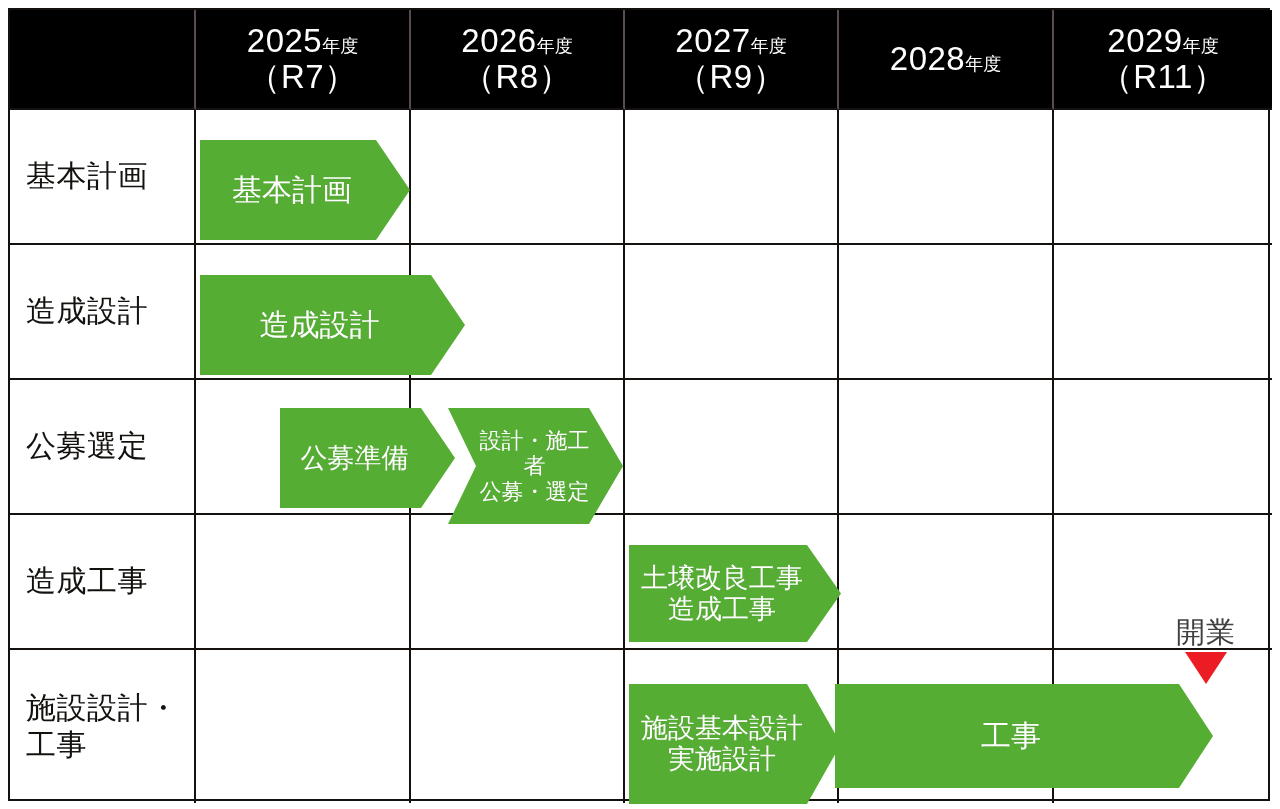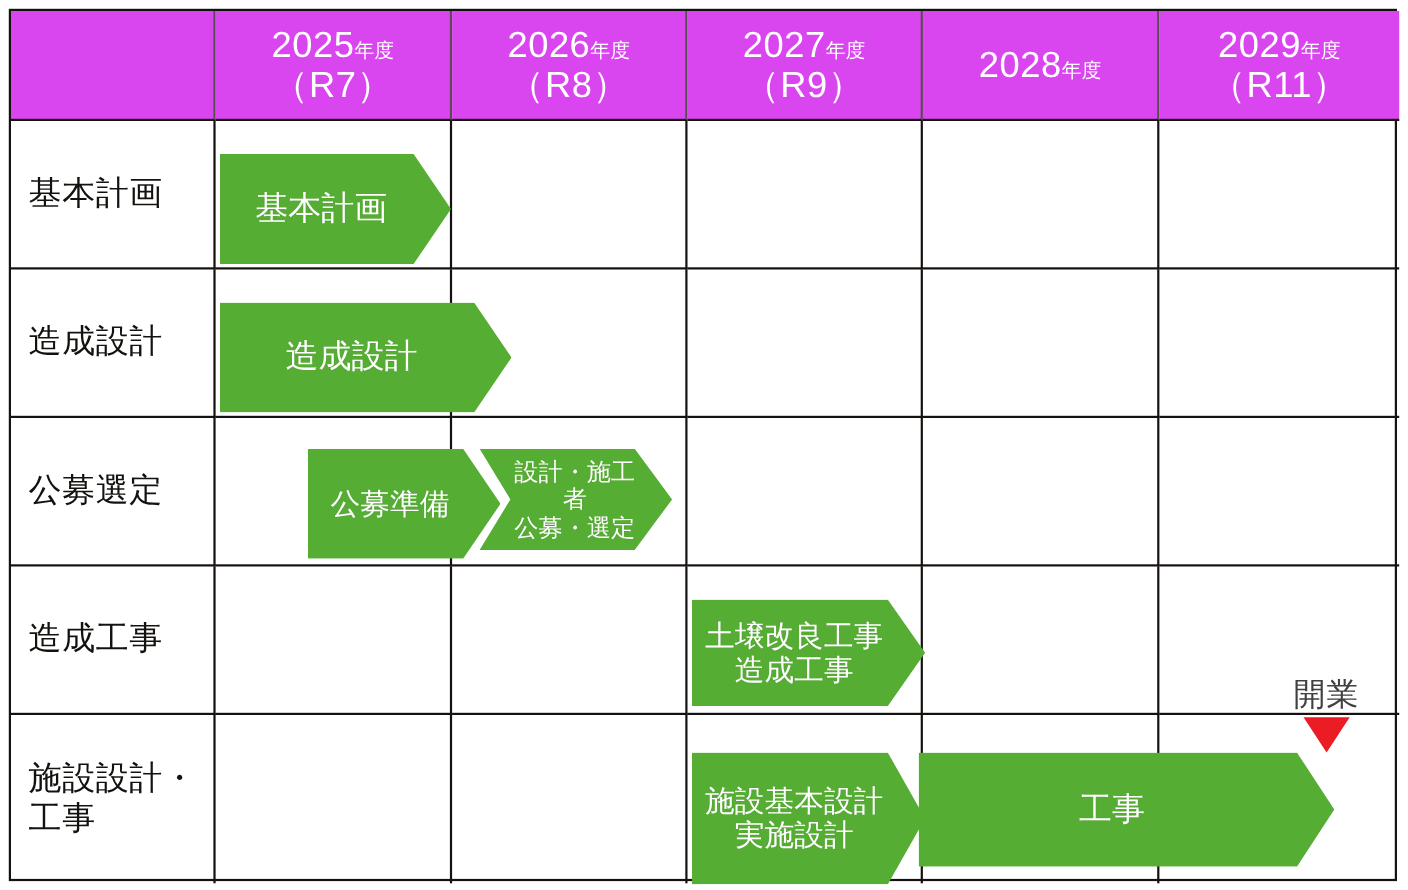--- a/index.html
+++ b/index.html
@@ -41,21 +41,21 @@
     border-bottom: 2px solid #15110f;
     box-sizing: border-box;
     position: relative;
     background: transparent;
   }
   .cell.last-col { border-right: none; }
   .cell.last-row { border-bottom: none; }
 
   
   .hdr {
-    background: #d946ef;
+    background: #000000;
     color: #ffffff;
     display: flex;
     flex-direction: column;
     align-items: center;
     justify-content: center;
     line-height: 1.06;
     letter-spacing: 0.5px;
     border-right-color: #5a4a52;
   }
   .hdr.corner { border-right-color: #5a4a52; }
@@ -231,21 +231,21 @@
     </div>
 
     <div class="bar arrow size-lg" style="left:192px; top:267px; width:265px; height:100px;">
       <span class="bar-text">造成設計</span>
     </div>
 
     <div class="bar arrow size-md" style="left:272px; top:400px; width:175px; height:100px;">
       <span class="bar-text">公募準備</span>
     </div>
 
-    <div class="bar arrow-notch size-sm" style="left:428px; top:400px; width:175px; height:92px;">
+    <div class="bar arrow-notch size-sm" style="left:440px; top:400px; width:175px; height:116px;">
       <span>
           <span class="bar-text">設計・施工者</span>
           <span class="bar-text">公募・選定</span>
         </span>
     </div>
 
     <div class="bar arrow size-md" style="left:621px; top:537px; width:212px; height:97px;">
       <span>
           <span class="bar-text">土壌改良工事</span>
           <span class="bar-text">造成工事</span>

